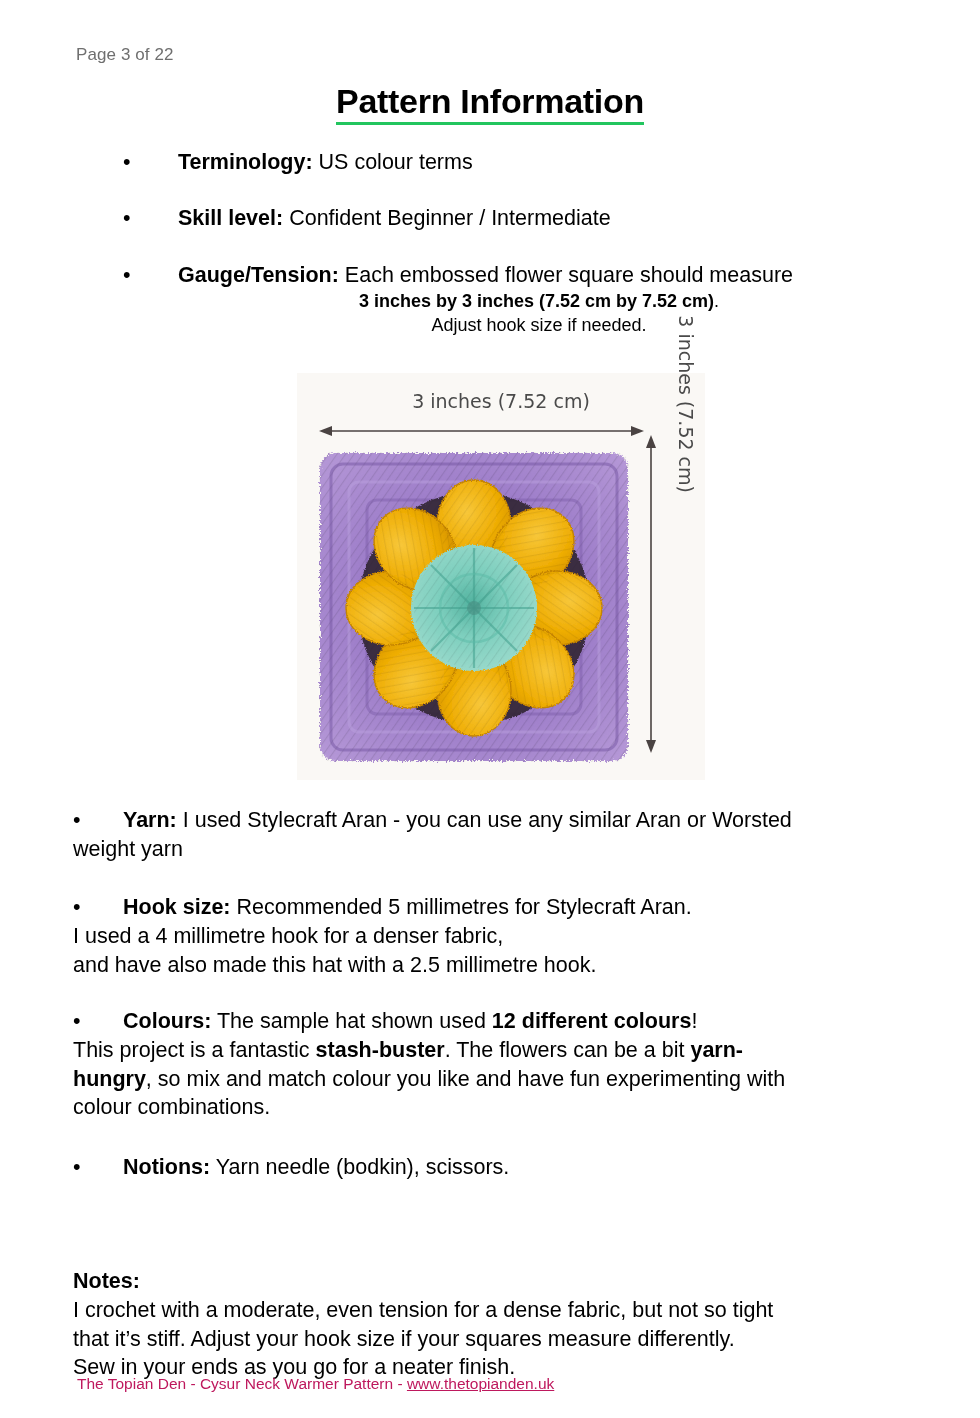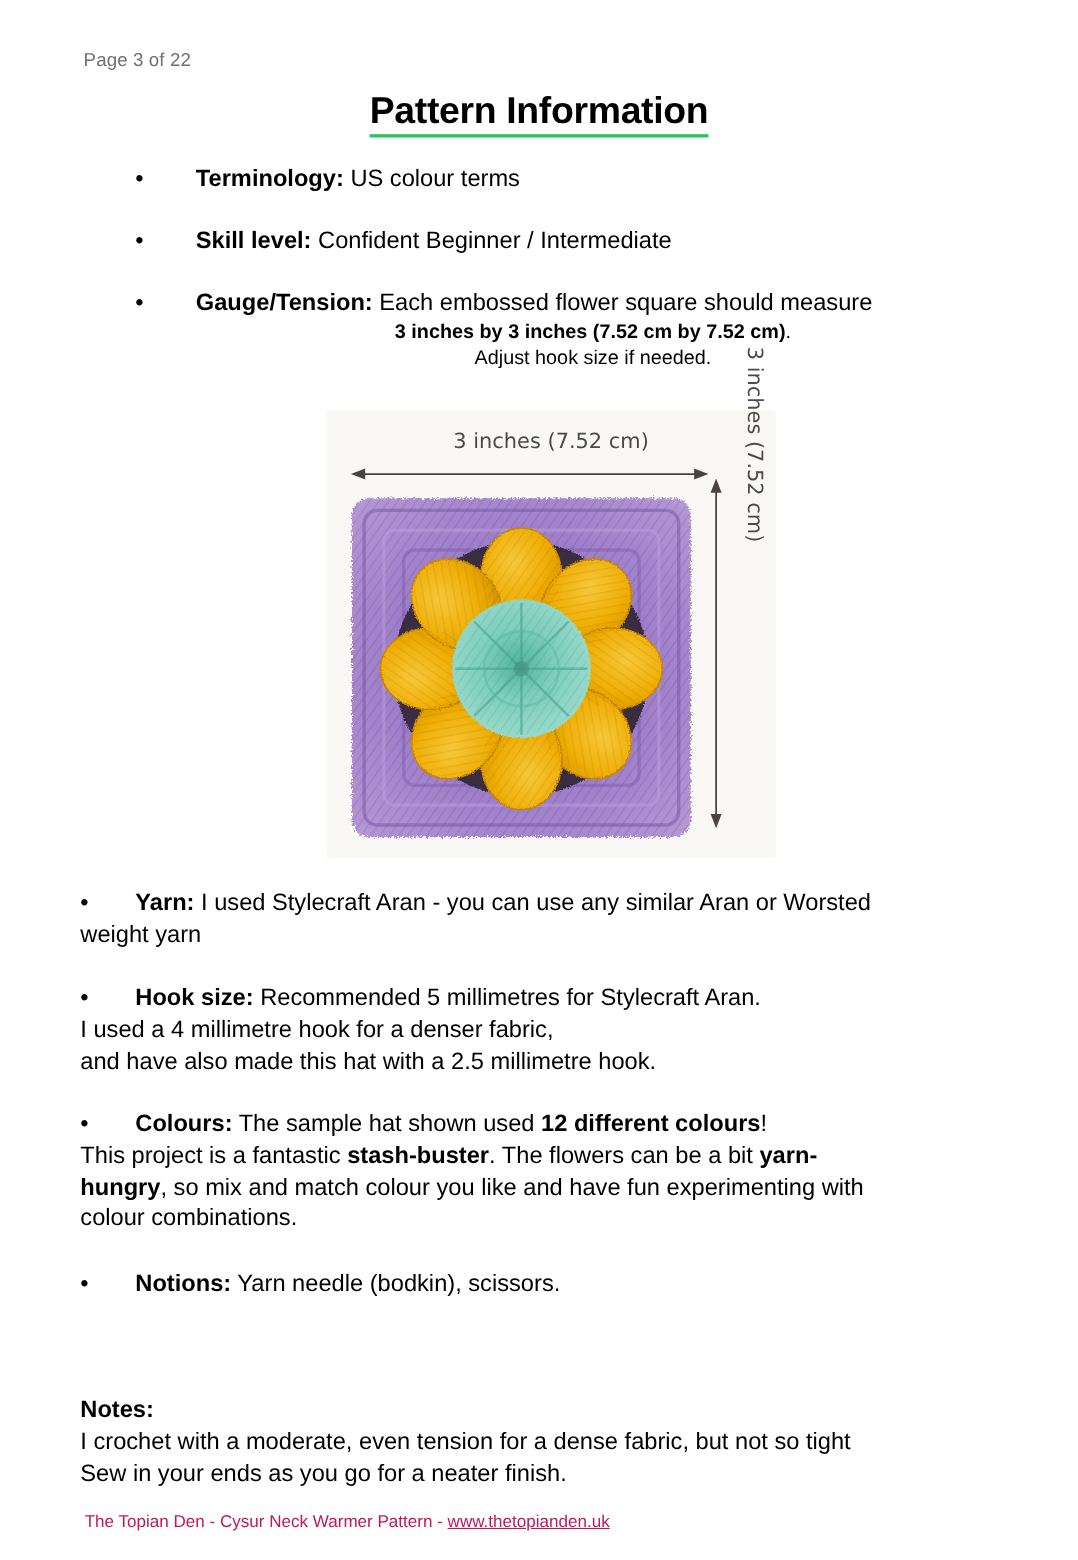--- a/index.html
+++ b/index.html
@@ -368,20 +368,21 @@
   <div class="body-block notions">
     <div class="bulletline">
       <span class="bullet">•</span>
       <b>Notions:</b><span> Yarn needle (bodkin), scissors.</span>
     </div>
   </div>
 
   <div class="body-block notes">
     <div class="cont"><b>Notes:</b></div>
     <div class="cont">I crochet with a moderate, even tension for a dense fabric, but not so tight</div>
+    <div class="cont">that it’s stiff. Adjust your hook size if your squares measure differently.</div>
     <div class="cont">Sew in your ends as you go for a neater finish.</div>
   </div>
 
   <div class="footer">
     <span>The Topian Den - Cysur Neck Warmer Pattern - </span><span class="url">www.thetopianden.uk</span>
   </div>
 
 </div>
 
 </body></html>

